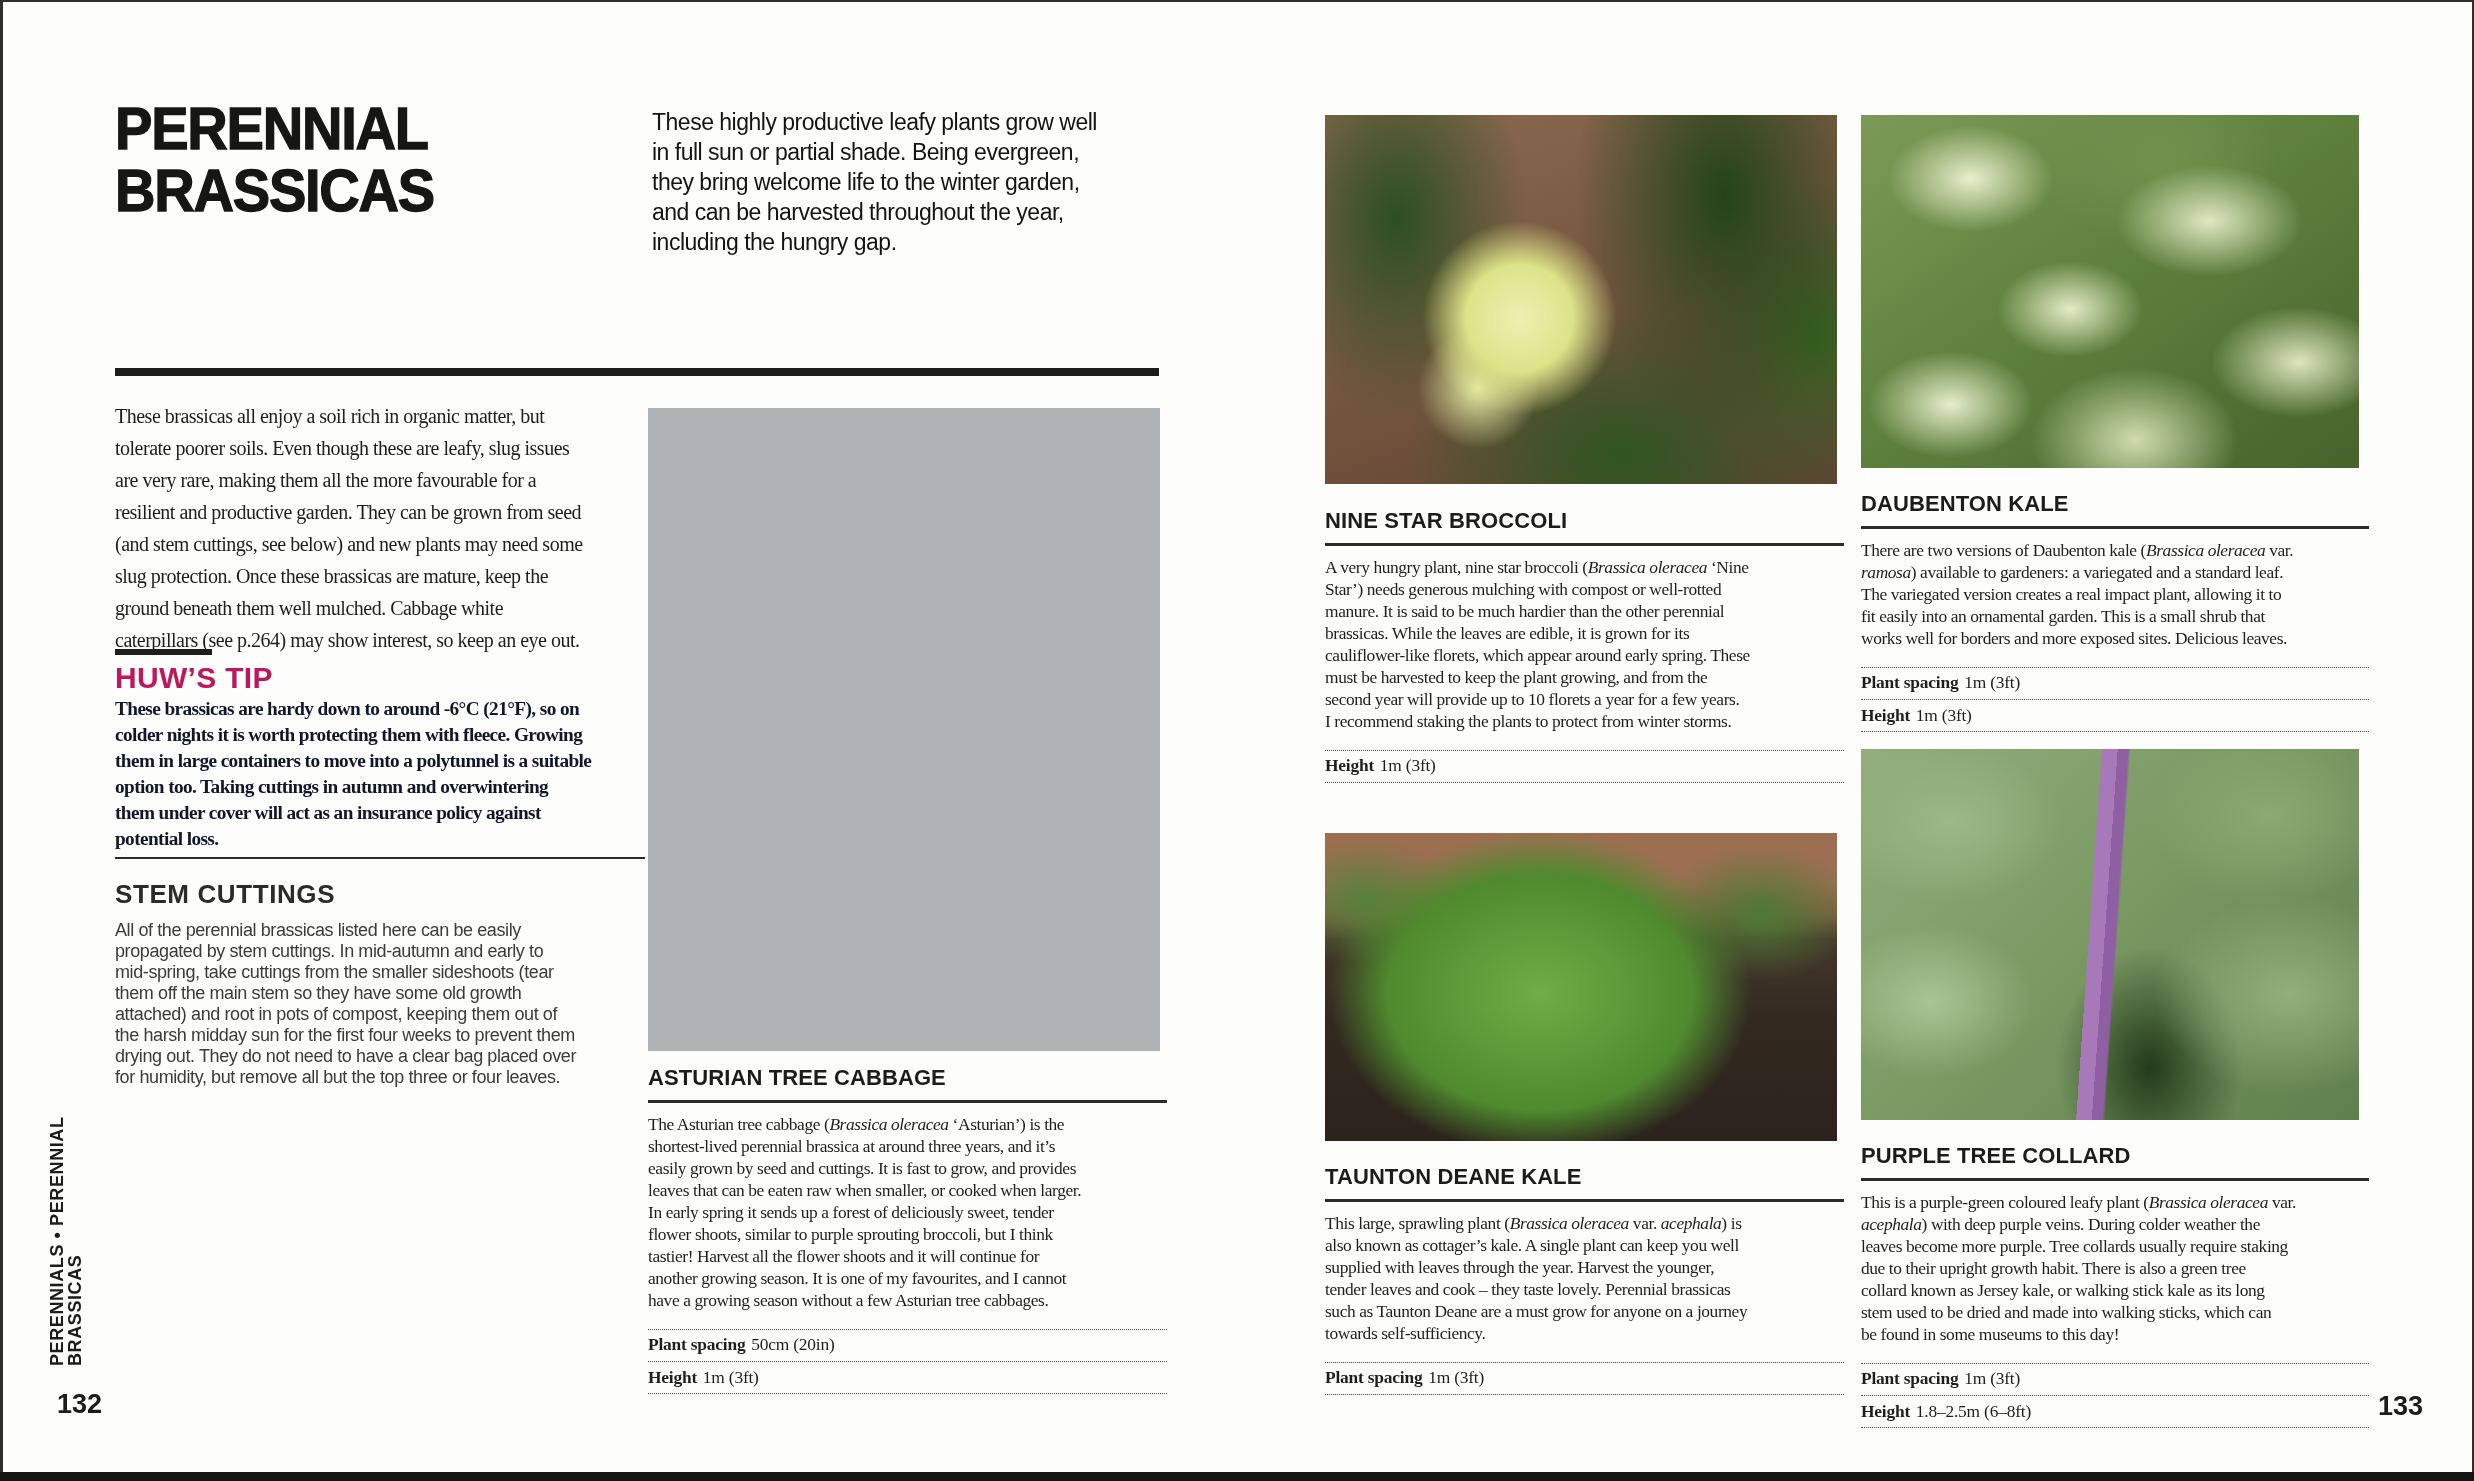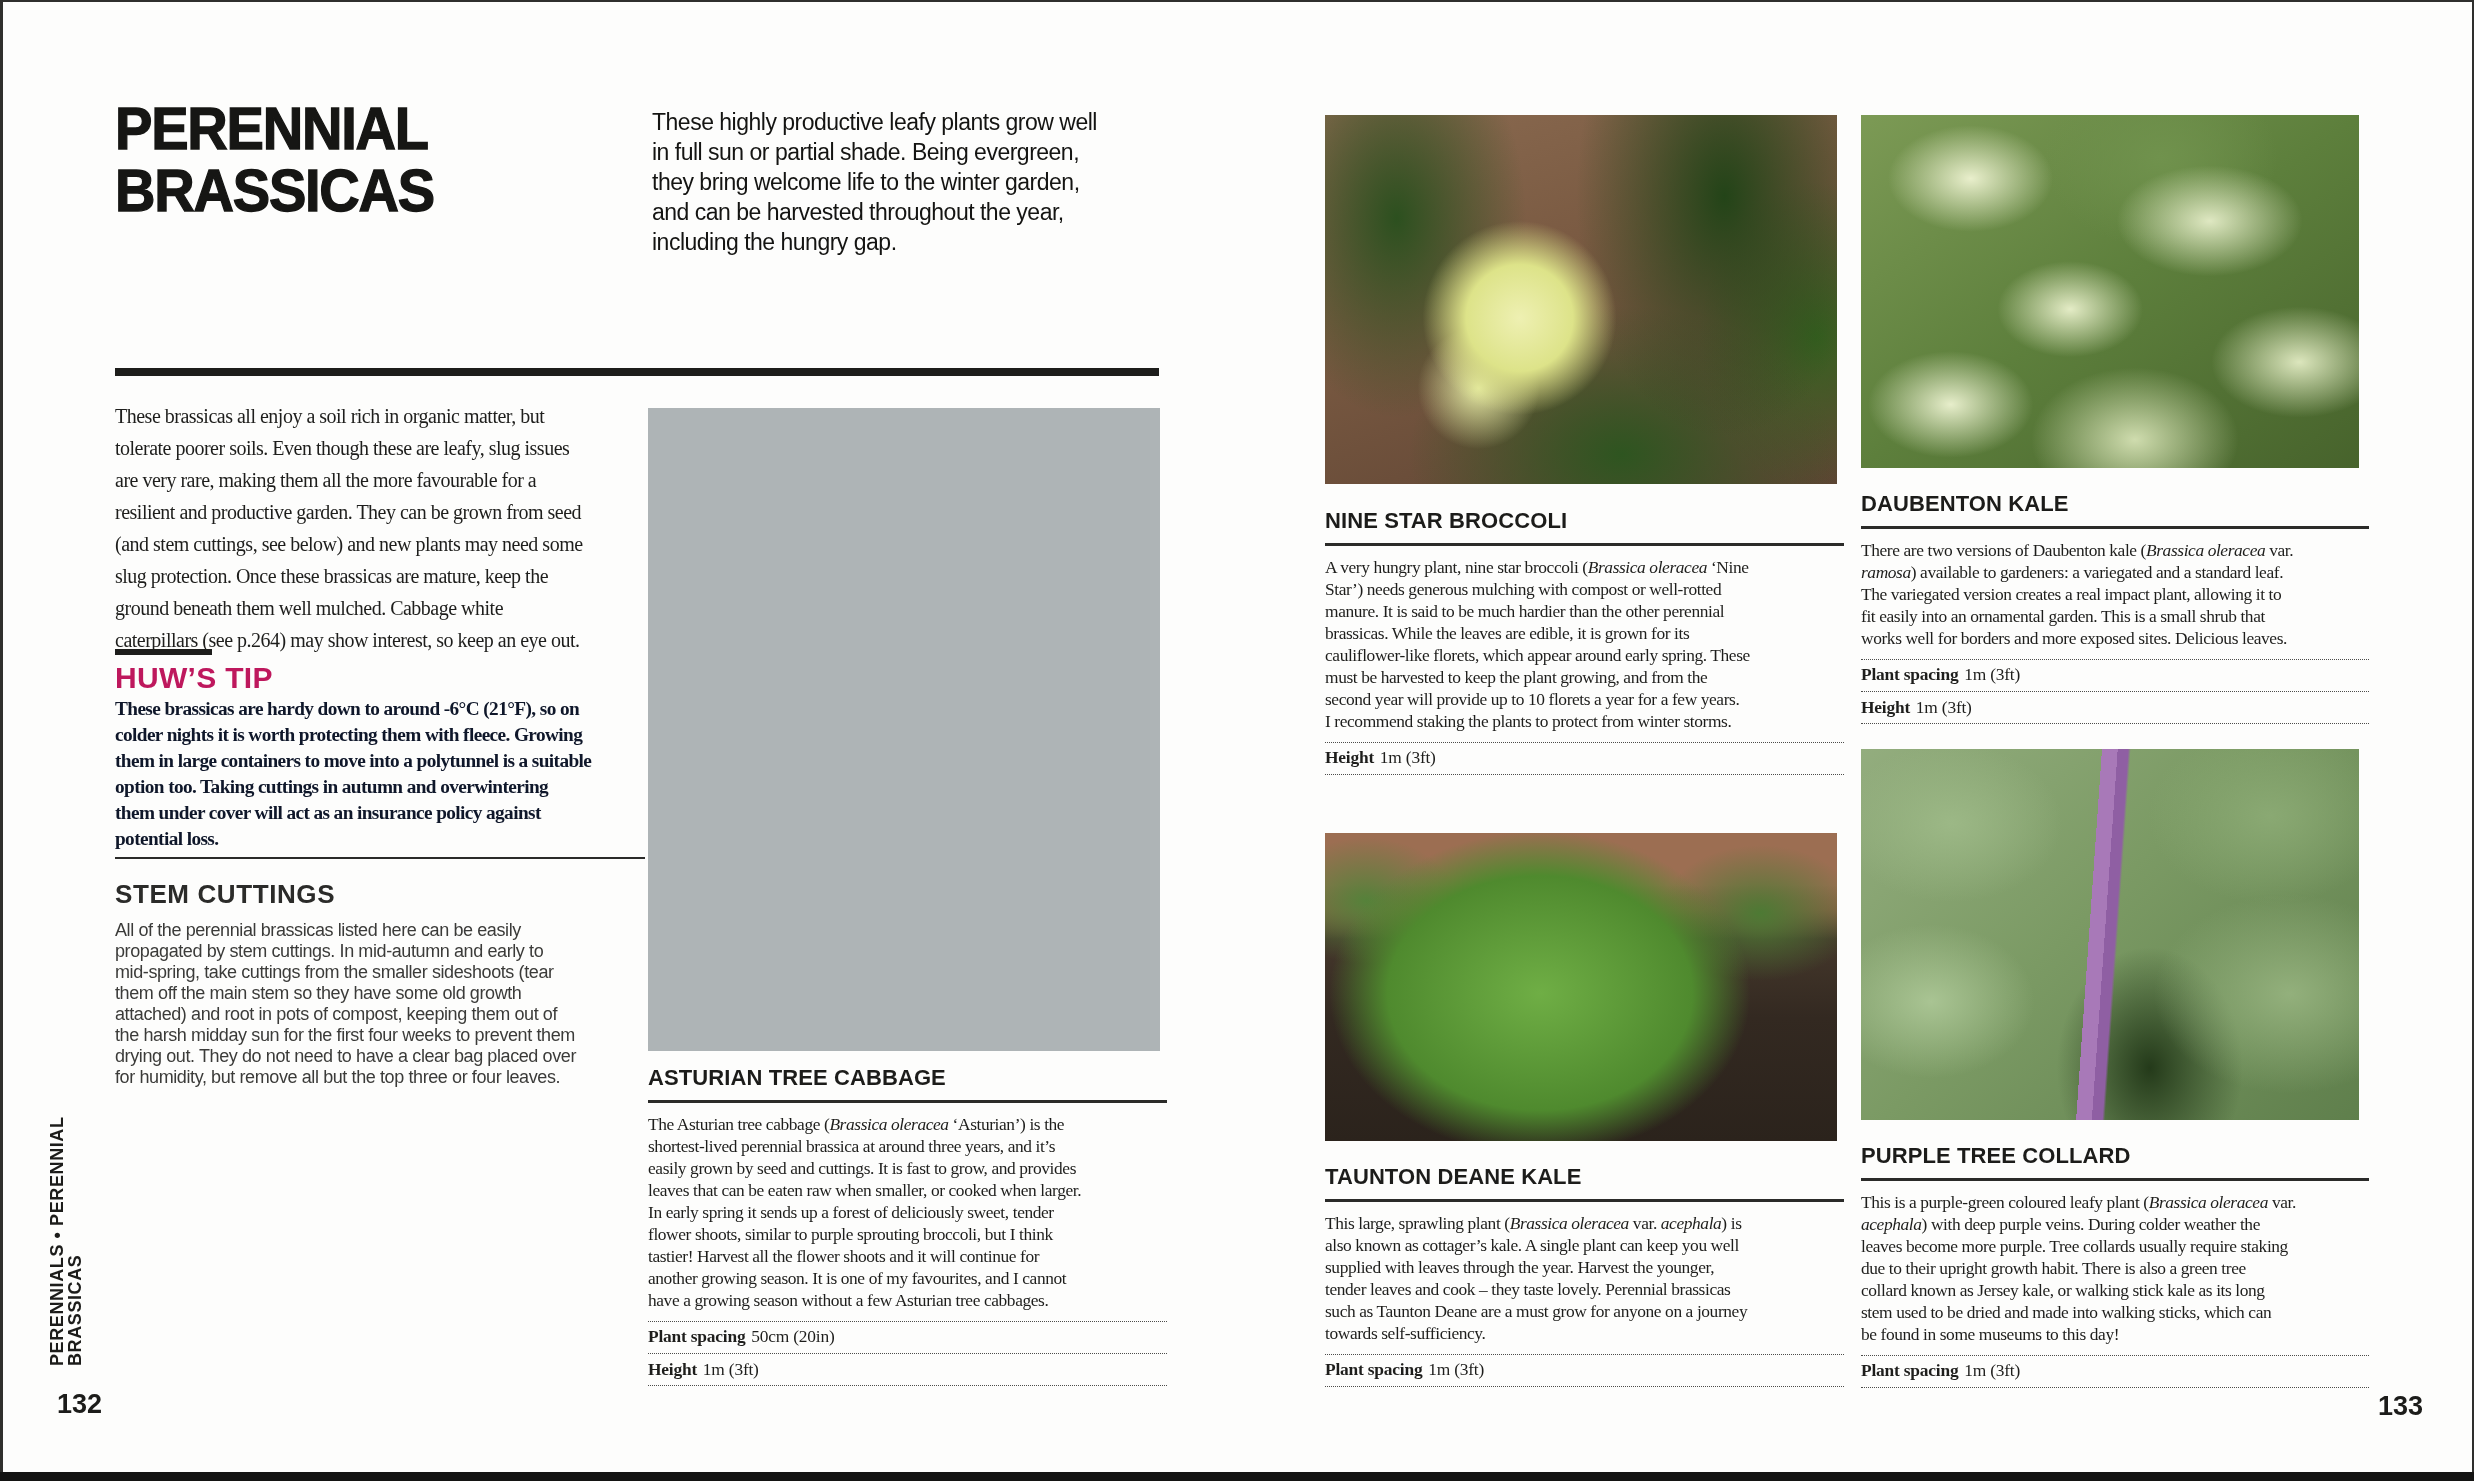--- a/index.html
+++ b/index.html
@@ -118,21 +118,21 @@
   }
 
   
   .entry{position:absolute;}
   .entry .ehead{font-size:22px;font-weight:bold;letter-spacing:0.1px;color:#1c1c1a;margin:0 0 9px 0;}
   .entry .erule{height:2.6px;background:#2b2b29;margin:0 0 10.3px 0;}
   .entry .ebody{
     font-family:"Liberation Serif",serif;font-size:17.4px;line-height:22px;
     letter-spacing:-0.4px;color:#1e1e1c;
   }
-  .spec{margin-top:10px;border-top:1.3px dotted #4c4c4a;}
+  .spec{margin-top:18px;border-top:1.3px dotted #4c4c4a;}
   .spec .row{
     border-bottom:1.3px dotted #4c4c4a;padding:4.5px 0 5.8px 0;
     font-family:"Liberation Serif",serif;font-size:17.4px;letter-spacing:-0.2px;color:#1e1e1c;
   }
   .spec .row b{margin-right:5.8px;}
   .entry-asturian{left:648px;top:1065px;width:519px;}
   .entry-ninestar{left:1325px;top:508px;width:519px;}
   .entry-taunton{left:1325px;top:1164px;width:519px;}
   .entry-daubenton{left:1861px;top:491px;width:508px;}
   .entry-purple{left:1861px;top:1143px;width:508px;}
@@ -260,17 +260,18 @@
   <div class="erule"></div>
   <div class="ebody pre"><span>This is a purple-green coloured leafy plant (</span><span class="it">Brassica oleracea</span><span> var.
 </span><span class="it">acephala</span><span>) with deep purple veins. During colder weather the
 leaves become more purple. Tree collards usually require staking
 due to their upright growth habit. There is also a green tree
 collard known as Jersey kale, or walking stick kale as its long
 stem used to be dried and made into walking sticks, which can
 be found in some museums to this day!</span></div>
   <div class="spec">
     <div class="row"><b>Plant spacing</b><span>1m (3ft)</span></div>
+    <div class="row"><b>Height</b><span>1.8–2.5m (6–8ft)</span></div>
   </div>
 </div>
 
 <div class="abs pagenum pagenum-right">133</div>
 
 
 </body></html>

